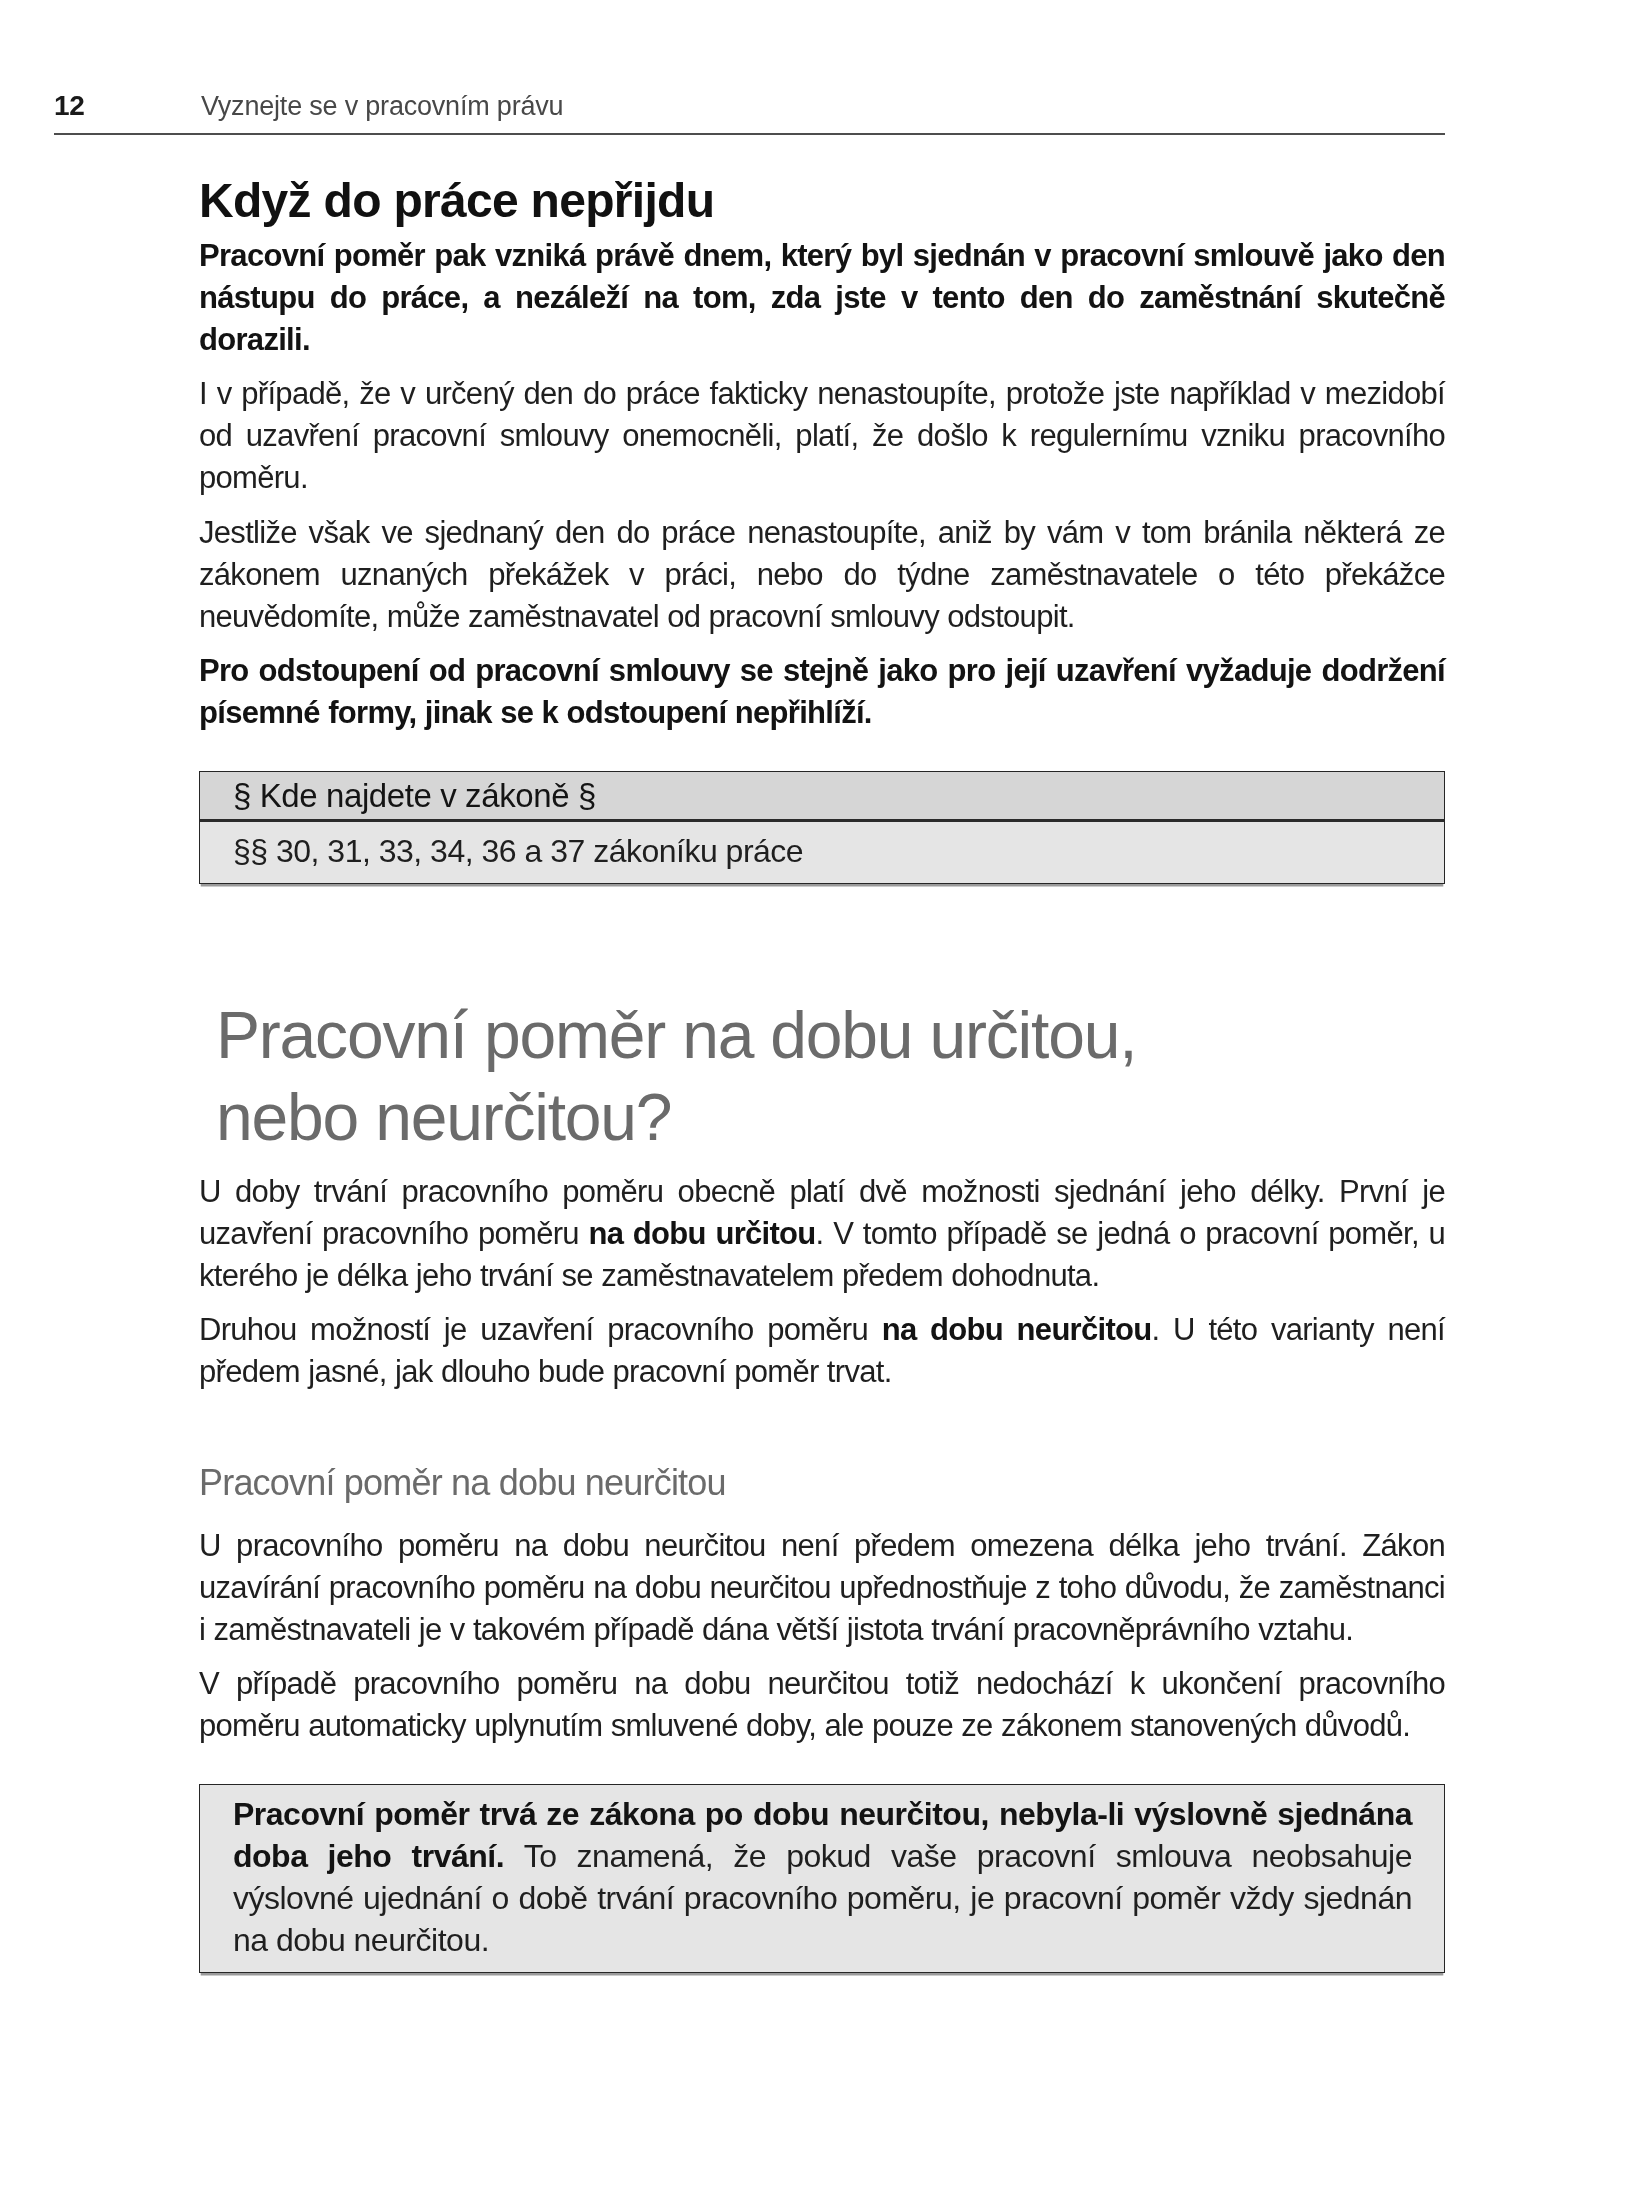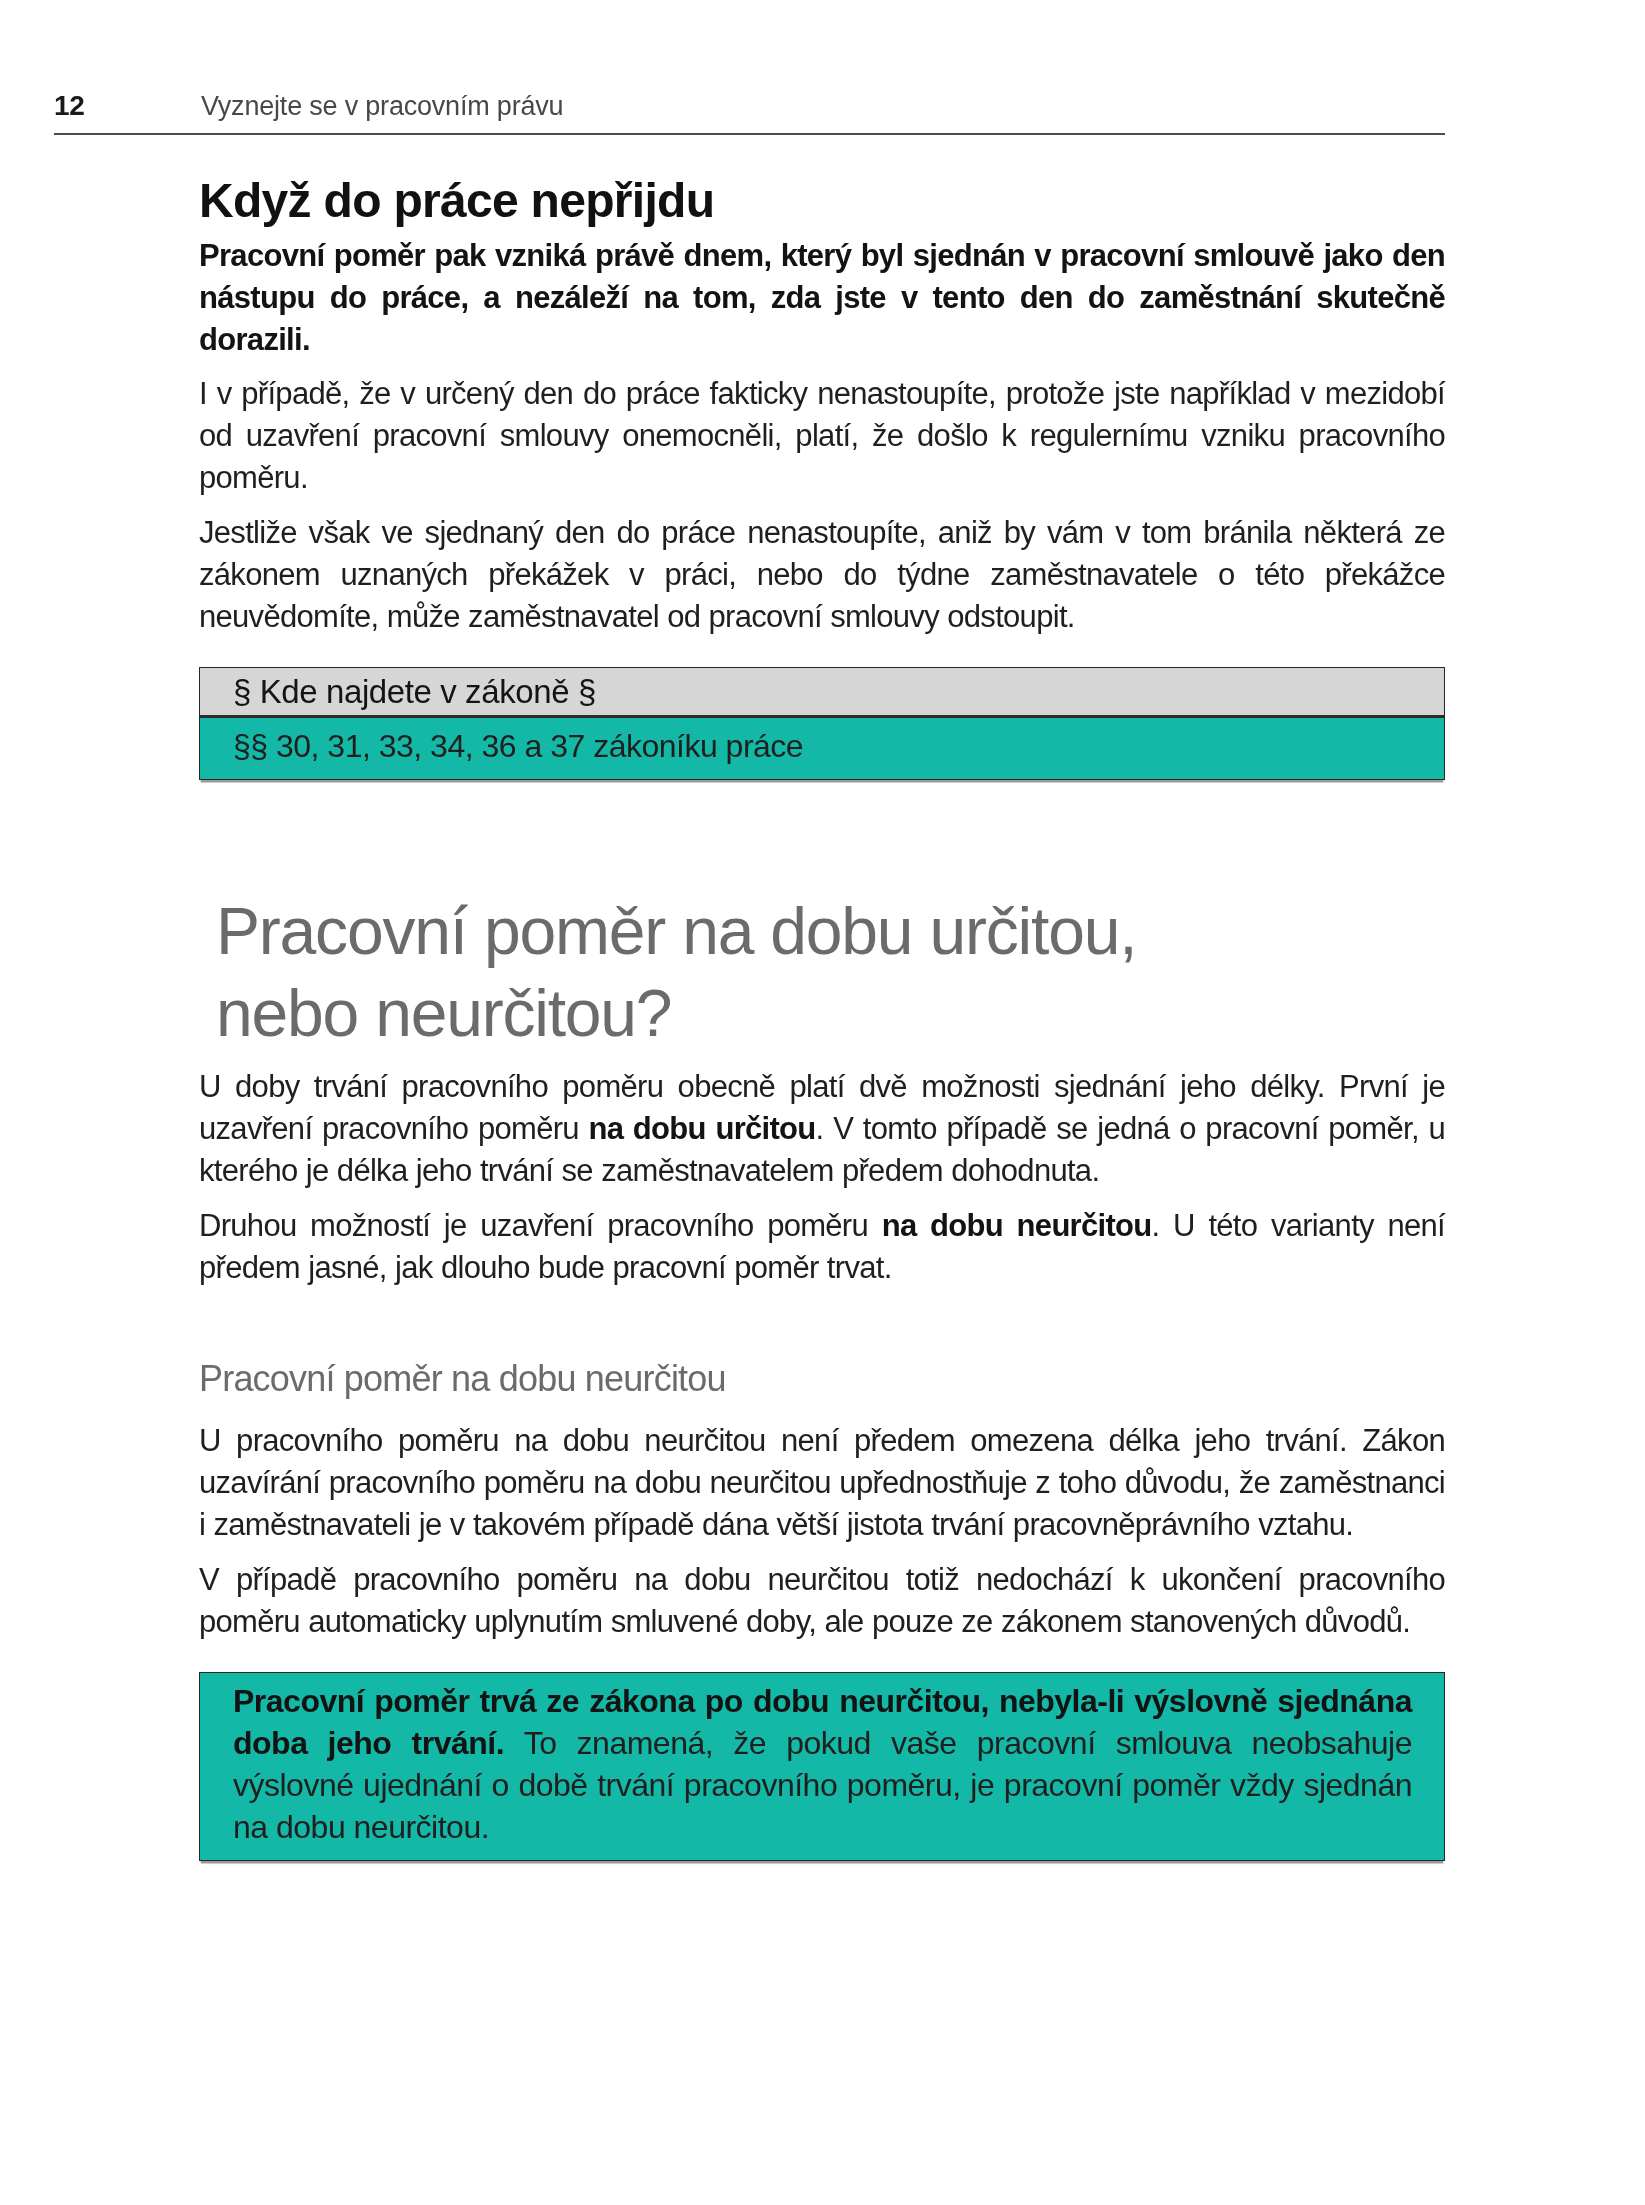--- a/index.html
+++ b/index.html
@@ -67,23 +67,23 @@
   p.body.bold { font-weight: 700; color: #131313; }
   p.body b { font-weight: 700; color: #131313; }
 
   .mt10 { margin-top: 8.3px; }
   .mt13 { margin-top: 10.8px; }
   .mt27 { margin-top: 22.4px; }
   .mt28 { margin-top: 23px; }
 
   
   .infobox {
-    margin-top: 29px;
+    margin-top: 37px;
     border: 1.7px solid #262626;
-    background: #14b8a6;
+    background: #e5e5e5;
     box-shadow: 0 4.2px 0 -1.7px #9a9a9a;
   }
   .infobox-header {
     background: #d6d6d6;
     border-bottom: 3.3px solid #2b2b2b;
     height: 50px;
     line-height: 48px;
     padding: 0 33px;
     font-size: 33px;
     color: #141414;
@@ -129,20 +129,21 @@
   <main class="content">
 
     <h3 class="subhead">Když do práce nepřijdu</h3>
 
     <p class="body bold">Pracovní poměr pak vzniká právě dnem, který byl sjednán v pracovní smlouvě jako den nástupu do práce, a nezáleží na tom, zda jste v tento den do zaměstnání skutečně dorazili.</p>
 
     <p class="body">I v případě, že v určený den do práce fakticky nenastoupíte, protože jste například v mezidobí od uzavření pracovní smlouvy onemocněli, platí, že došlo k regulernímu vzniku pracovního poměru.</p>
 
     <p class="body mt10">Jestliže však ve sjednaný den do práce nenastoupíte, aniž by vám v tom bránila některá ze zákonem uznaných překážek v práci, nebo do týdne zaměstnavatele o této překážce neuvědomíte, může zaměstnavatel od pracovní smlouvy odstoupit.</p>
 
+    <p class="body bold mt13">Pro odstoupení od pracovní smlouvy se stejně jako pro její uzavření vyžaduje dodržení písemné formy, jinak se k odstoupení nepřihlíží.</p>
 
     <section class="infobox">
       <div class="infobox-header">§ Kde najdete v zákoně §</div>
       <div class="infobox-body">§§ 30, 31, 33, 34, 36 a 37 zákoníku práce</div>
     </section>
 
     <h1 class="chapter-title"><span>Pracovní poměr na dobu určitou,</span><br><span>nebo neurčitou?</span></h1>
 
     <p class="body mt27"><span>U doby trvání pracovního poměru obecně platí dvě možnosti sjednání jeho délky. První je uzavření pracovního poměru </span><b>na dobu určitou</b><span>. V tomto případě se jedná o pracovní poměr, u kterého je délka jeho trvání se zaměstnavatelem předem dohodnuta.</span></p>
 

